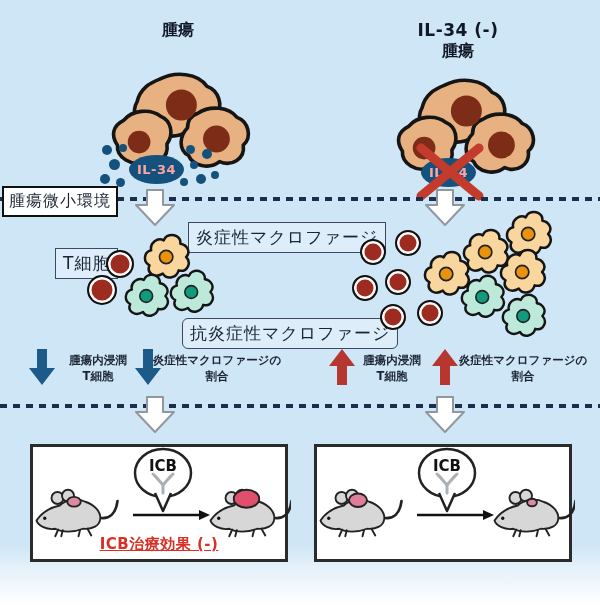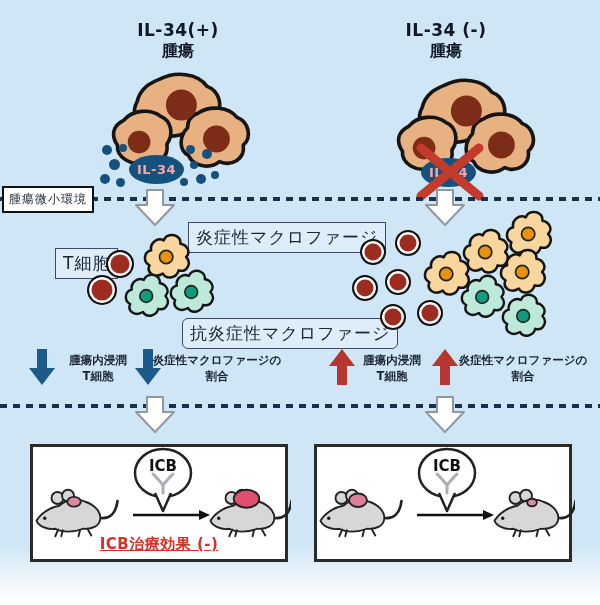--- a/index.html
+++ b/index.html
@@ -21,42 +21,41 @@
   .dot{position:absolute;border-radius:50%;background:#14527d;}
   .dash-line{
     height:4px;width:600px;
     background:repeating-linear-gradient(90deg,#1b2e4b 0 7px,transparent 7px 13px);
   }
   .label-box{
     border:1.5px solid #3c4960;background:rgba(255,255,255,0.30);
     font-size:17px;color:#1a2433;padding:3px 7px;white-space:nowrap;letter-spacing:1px;
   }
   .env-box{
-    background:#ffffff;border:2.5px solid #111;font-size:12px;color:#1a2433;
+    background:#ffffff;border:2.5px solid #111;font-size:16px;color:#1a2433;
     padding:3px 5px;white-space:nowrap;letter-spacing:1px;
   }
   .tcell{
     border-radius:50%;background:#9e2b20;border:2.5px solid #101010;
     box-shadow:inset 0 0 0 2.5px #ffffff;box-sizing:border-box;
   }
   .outcome-label{font-size:11.5px;line-height:16px;color:#1a2433;font-weight:600;}
   .treat-box{background:#fff;border:3px solid #2b2b2b;box-sizing:border-box;}
   .caption{width:100%;text-align:center;font-weight:700;font-size:15px;color:#d93025;letter-spacing:.5px;}
   svg{display:block;}
 </style>
 </head>
 <body>
 
 <div id="stage">
 
   <div class="abs ctr panel-title" style="left:98px;top:20px;width:160px;">
-    <div class="l1">IL-34(+)</div>
     <div class="l2">腫瘍</div>
   </div>
-  <div class="abs ctr panel-title" style="left:366px;top:20px;width:160px;">
+  <div class="abs ctr panel-title" style="left:378px;top:20px;width:160px;">
     <div class="l1">IL-34 (-)</div>
     <div class="l2">腫瘍</div>
   </div>
 
   <svg class="abs" style="left:103px;top:70px;" width="165" height="105" viewBox="0 0 160 100">
     <g stroke="#151515" stroke-width="3.5" stroke-linejoin="round">
       <path fill="#e7b181" d="M55,8 C70,0 92,2 101,15 C112,19 117,33 110,44 C107,56 93,63 81,59 C71,66 53,64 45,54 C33,52 27,40 33,30 C36,17 45,12 55,8 Z"></path>
       <path fill="#e7b181" d="M20,48 C28,38 46,36 56,44 C66,48 69,61 62,71 C64,84 52,93 40,88 C28,93 13,84 14,72 C7,62 10,53 20,48 Z"></path>
       <path fill="#e7b181" d="M92,41 C104,33 122,35 130,45 C141,49 145,64 136,72 C138,85 125,93 113,88 C103,96 87,92 83,82 C73,77 74,63 82,55 C82,47 86,43 92,41 Z"></path>
     </g>

